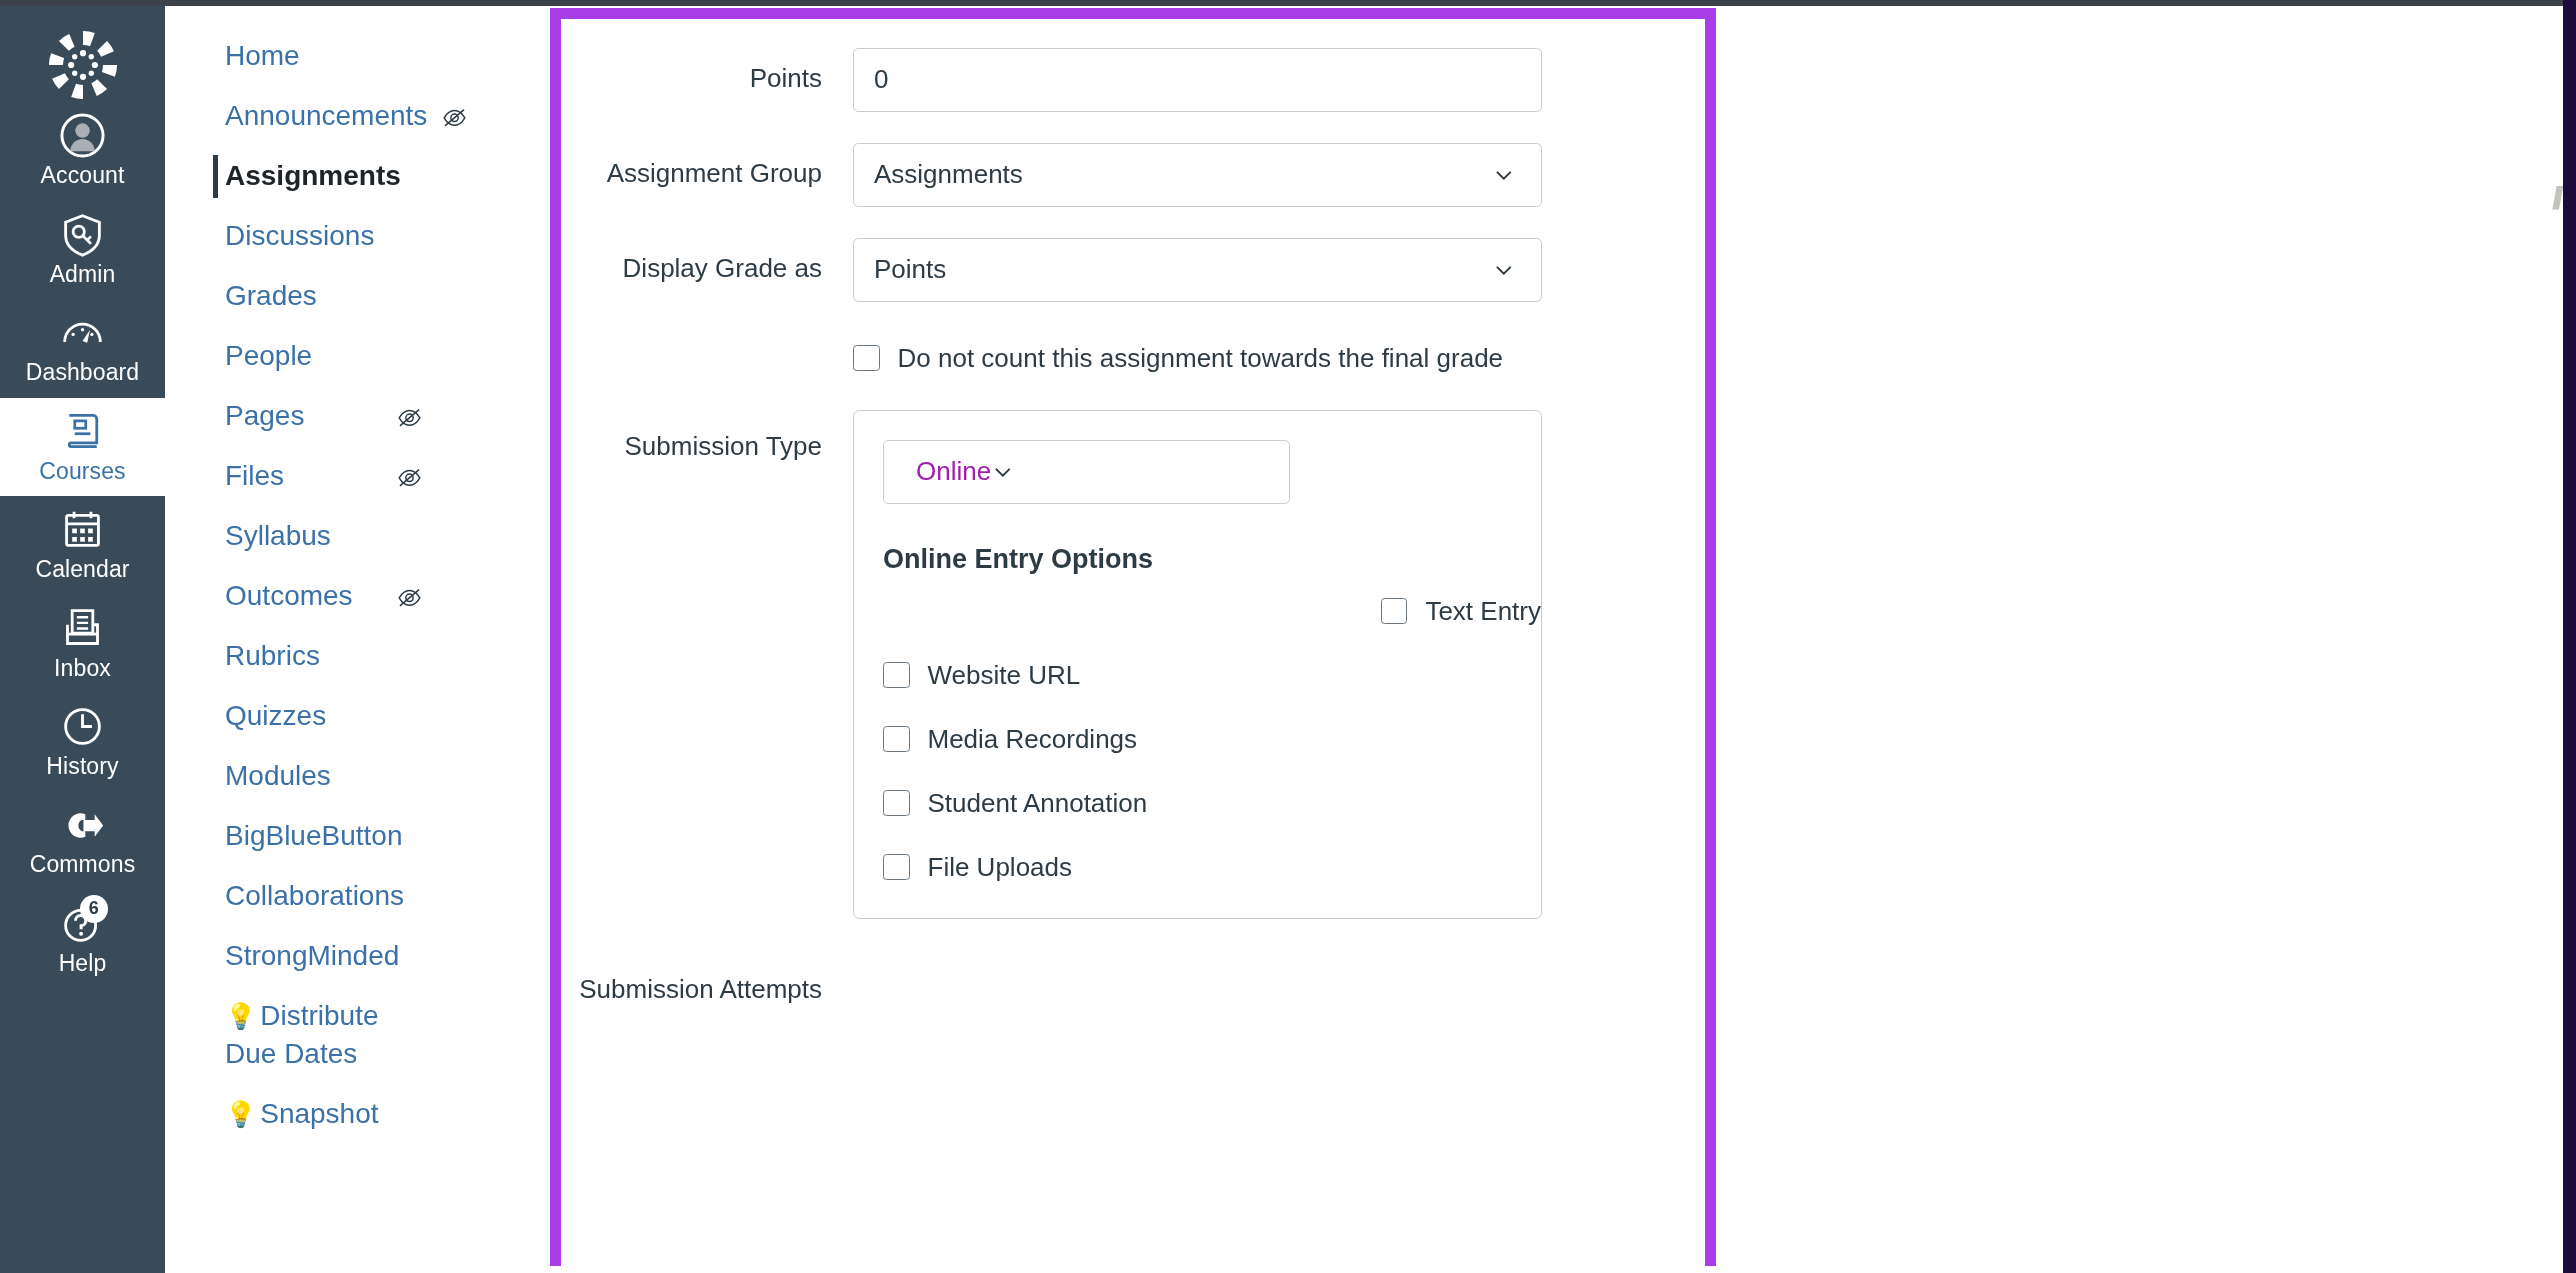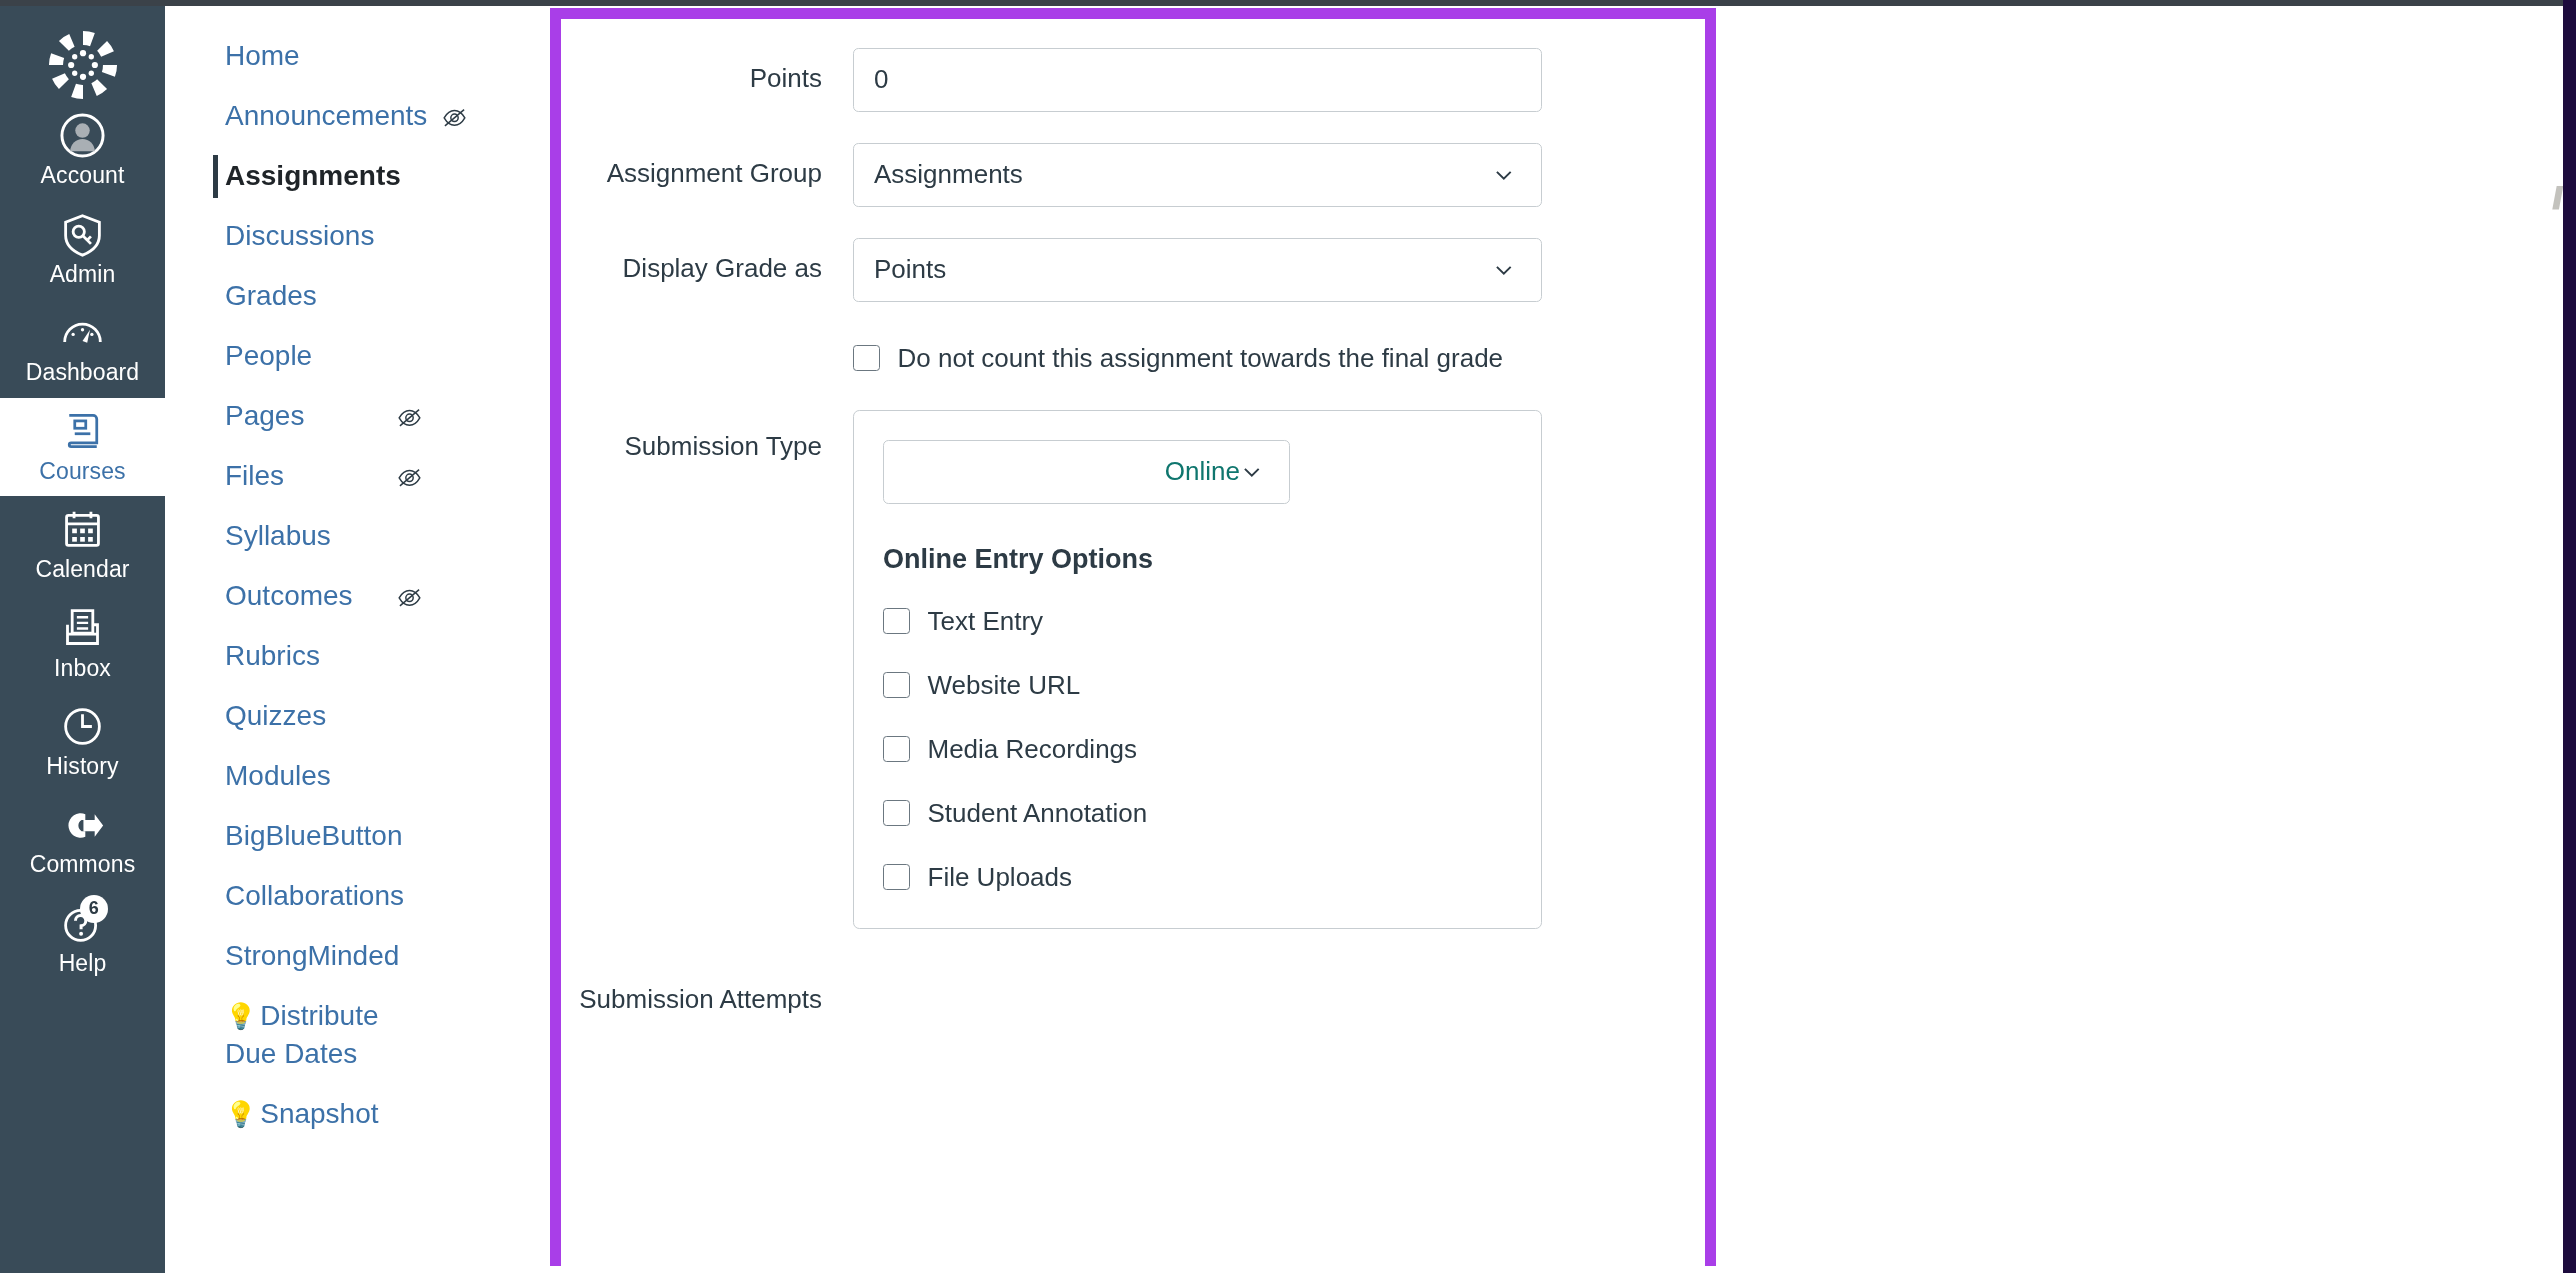--- a/index.html
+++ b/index.html
@@ -219,34 +219,34 @@
     box-sizing: border-box;
     padding: 29px 0 35px 29px;
   }
   .panel-inner-select {
     width: 407px;
     height: 64px;
     border: 1.8px solid #C7CDD1;
     border-radius: 5.4px;
     display: flex;
     align-items: center;
-    justify-content: flex-end;
-    padding: 0 20px;
+    justify-content: flex-start;
+    padding: 0 32px;
     box-sizing: border-box;
     font-size: 26px;
-    color: #0f766e;
+    color: #a21caf;
   }
   .panel-heading {
     font-size: 27px;
     font-weight: 700;
     color: #2D3B45;
     margin: 40px 0 0 0;
   }
   .opt-row { margin-top: 33px; }
-  .opt-row:first-of-type { margin-top: 31px; }
+  .opt-row:first-of-type { margin-top: 21px; justify-content: flex-end; }
 </style>
 </head>
 <body>
 
 <div id="root">
 
   <div class="top-rule"></div>
   <div class="right-strip"></div>
   <div class="right-strip-mark"></div>
 

